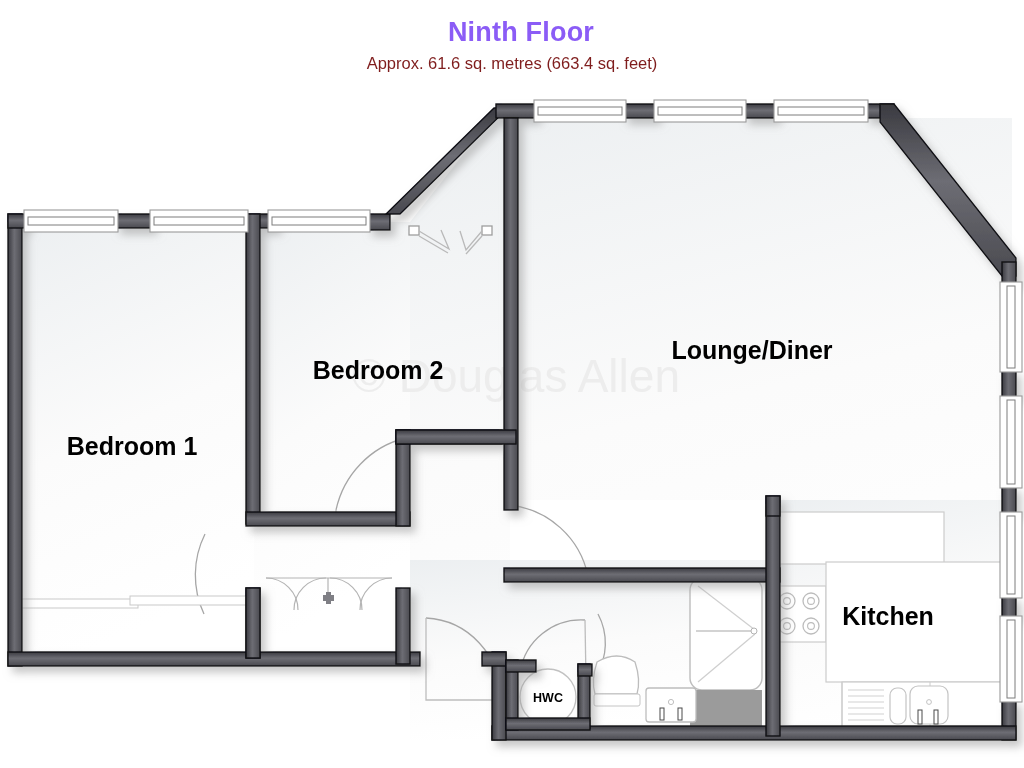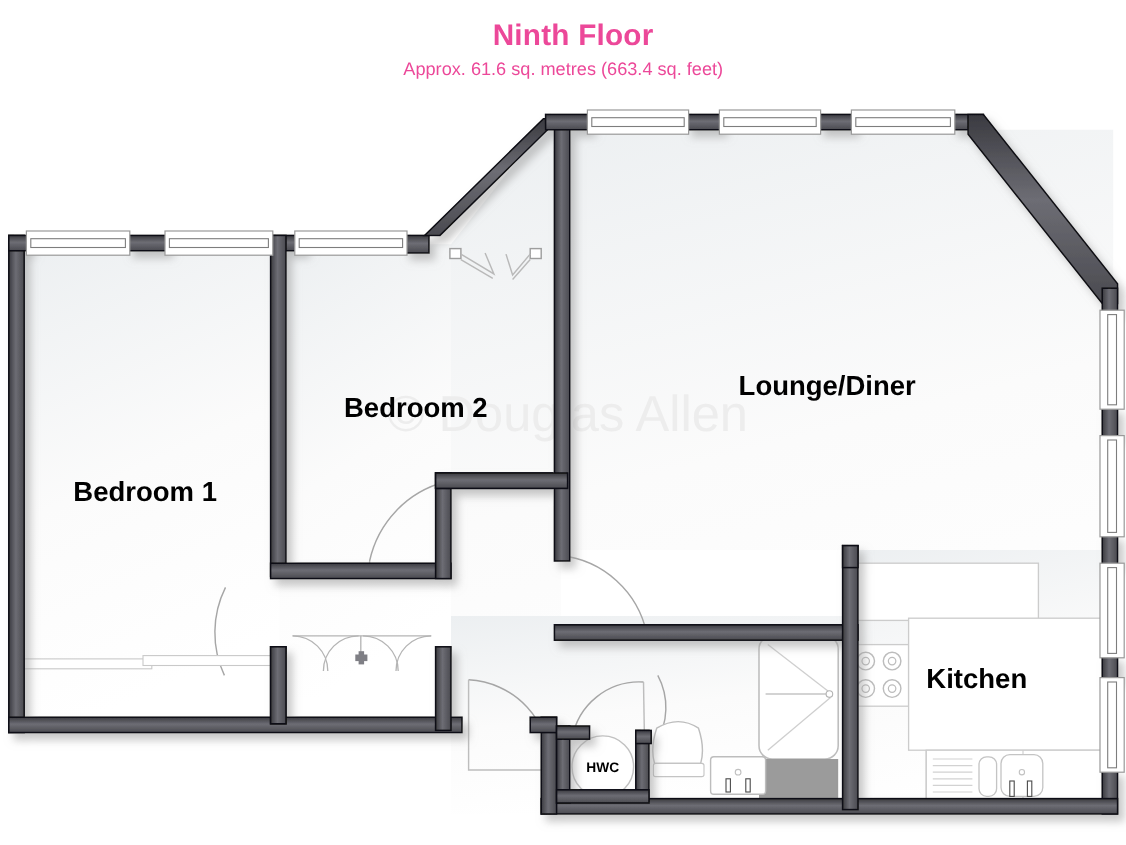--- a/index.html
+++ b/index.html
@@ -24,30 +24,30 @@
     position: absolute;
     top: 0;
     left: 0;
     width: 1024px;
     text-align: center;
     pointer-events: none;
   }
   .plan-title {
     font-size: 27px;
     font-weight: bold;
-    color: #ec4899;
+    color: #8b5cf6;
     margin: 18px 0 0 0;
     letter-spacing: 0.2px;
     line-height: 1.1;
     padding-left: 18px;
   }
   .plan-subtitle {
     font-size: 16.5px;
     font-weight: normal;
-    color: #ec4899;
+    color: #7f1d1d;
     margin: 6px 0 0 0;
     line-height: 1.1;
   }
   svg.plan-svg {
     position: absolute;
     top: 0;
     left: 0;
     width: 1024px;
     height: 768px;
     display: block;

